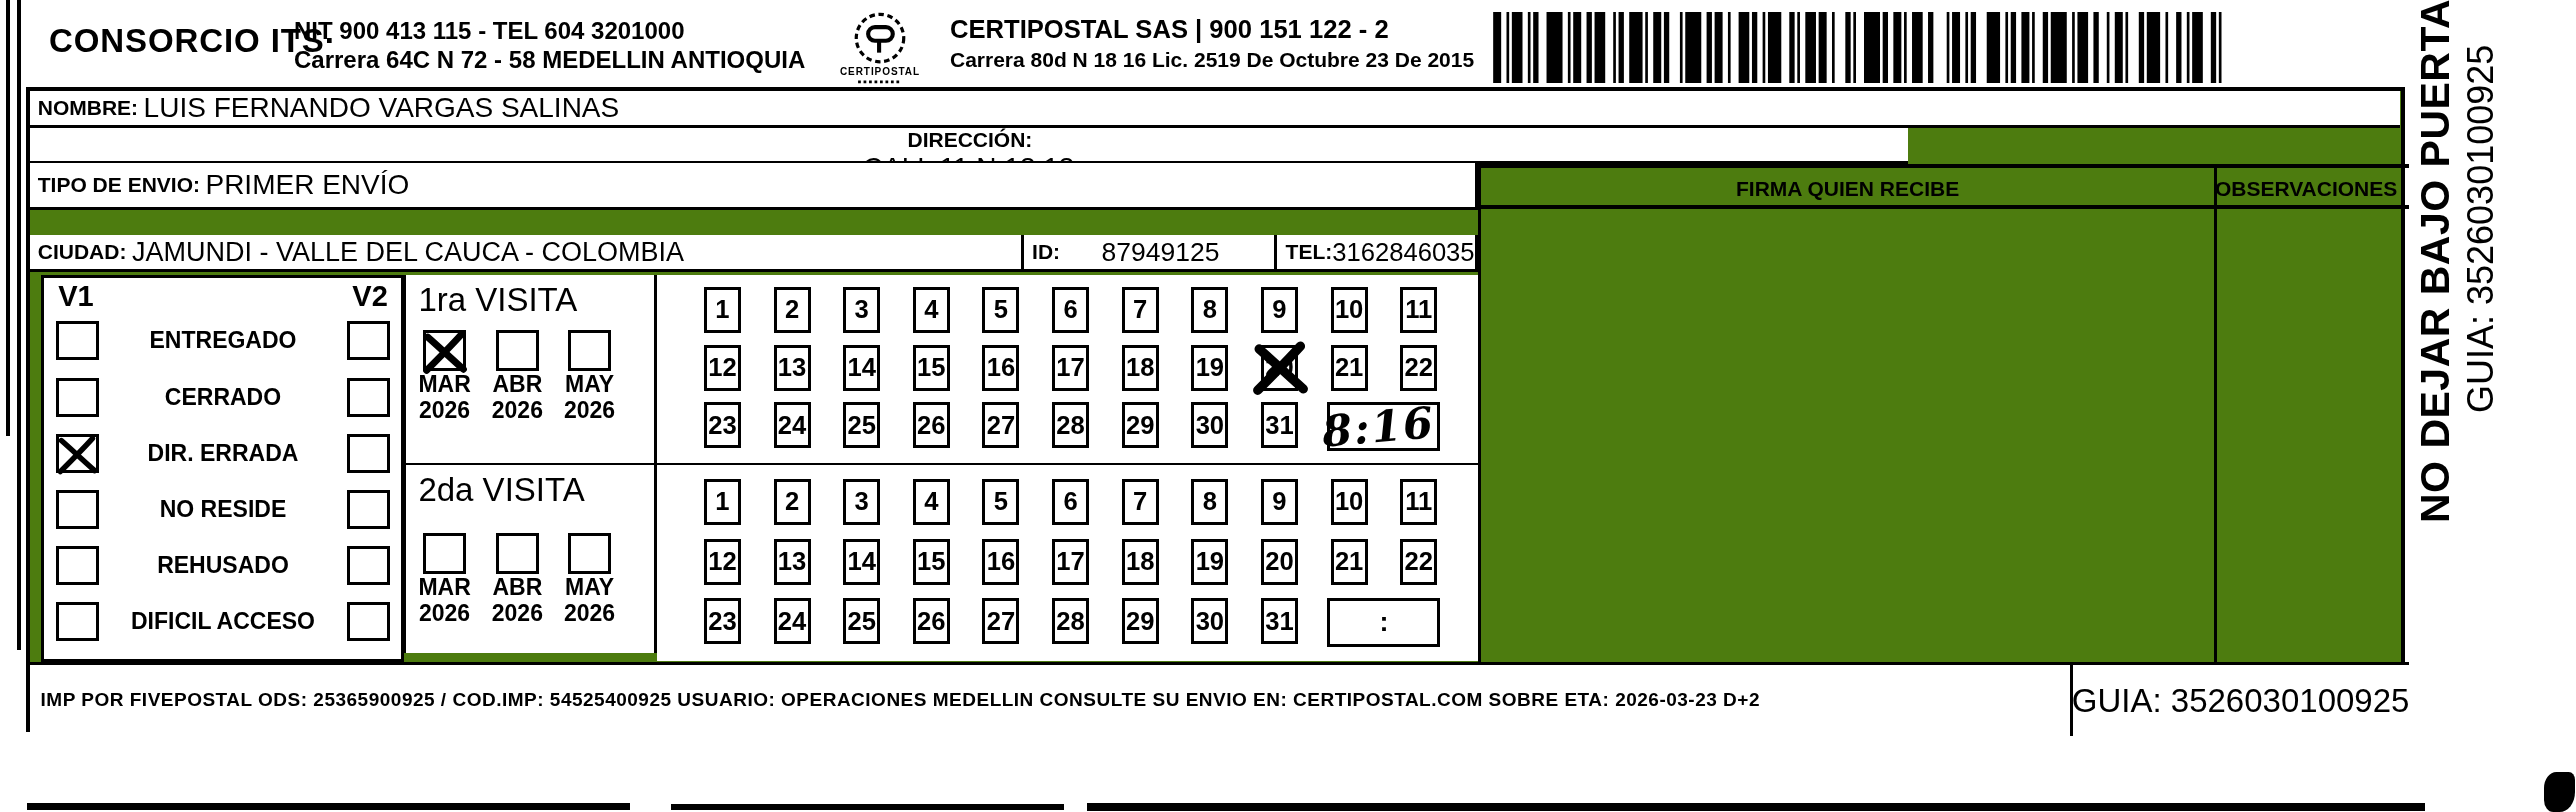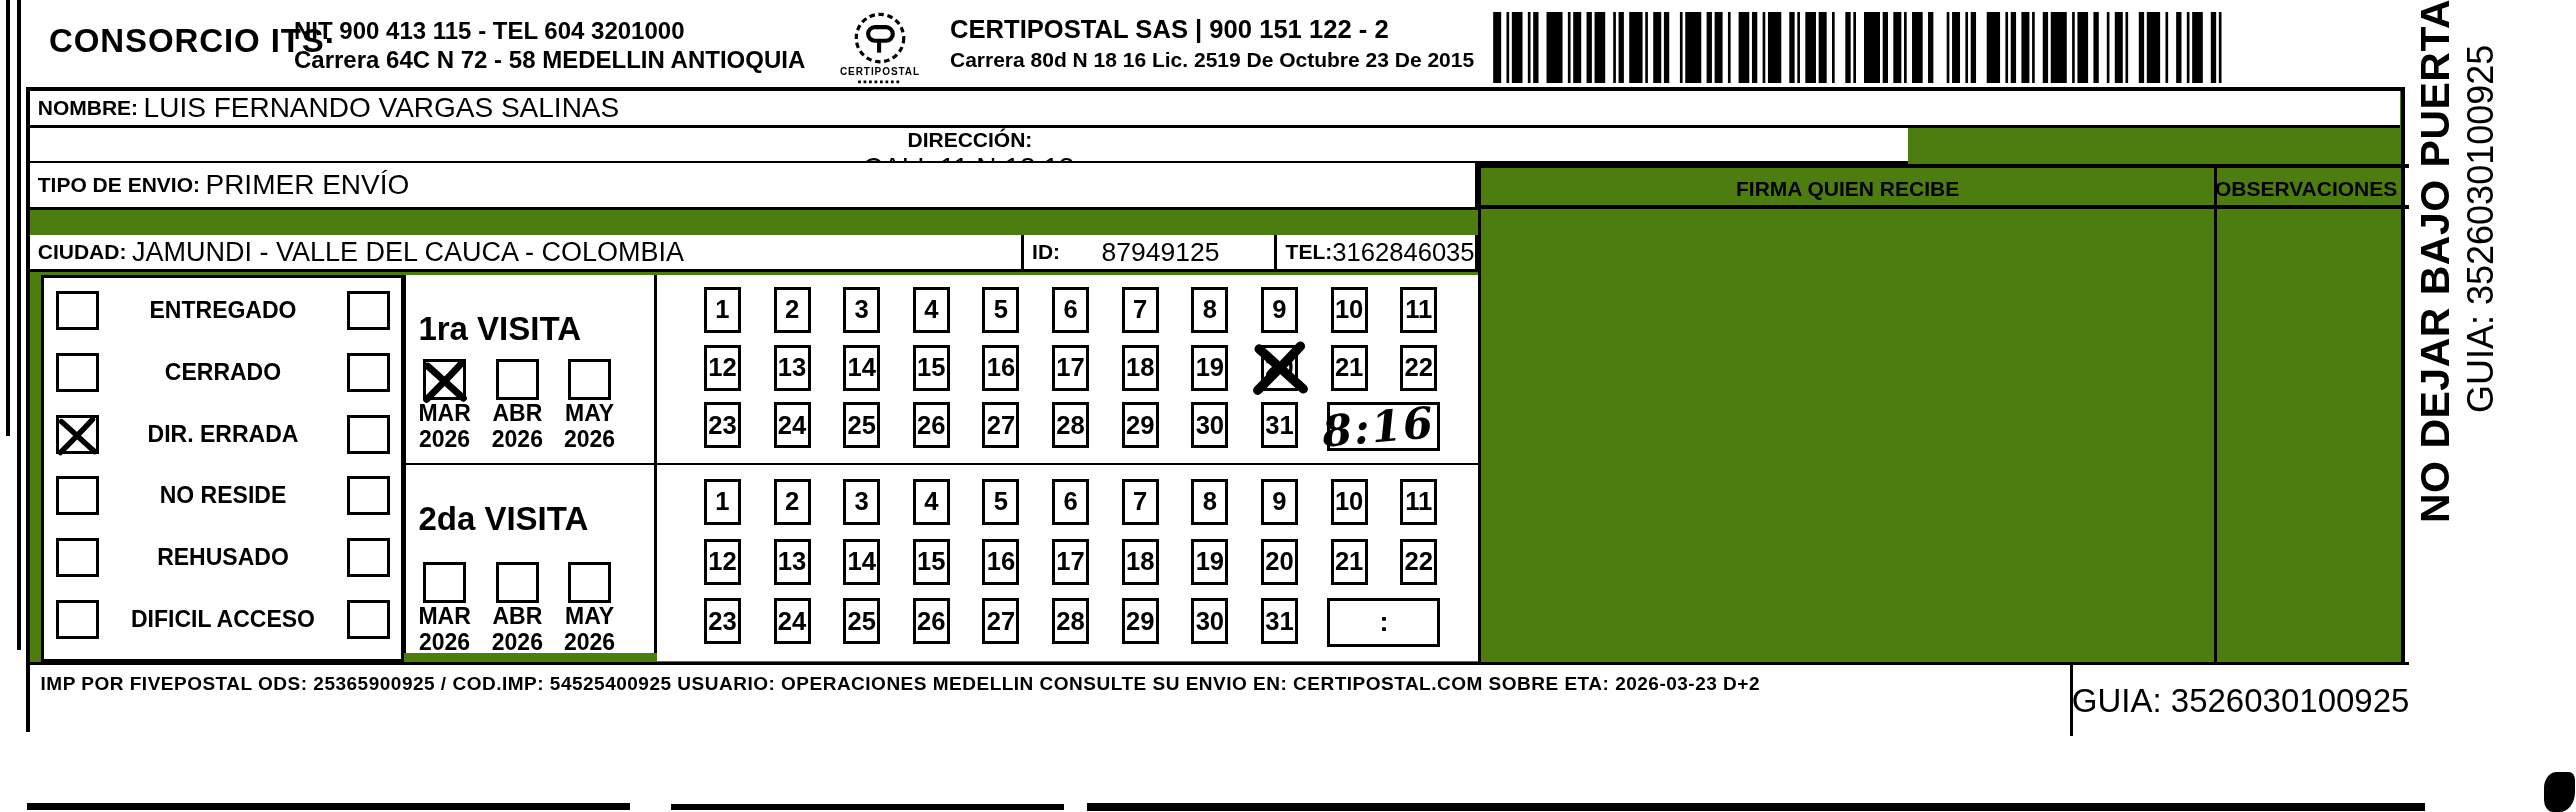--- a/index.html
+++ b/index.html
@@ -33,21 +33,21 @@
   .status-header { display:flex; justify-content:space-between; font-weight:bold; font-size:29px; padding:0 1.8px; }
   .status-row { flex:1; display:flex; align-items:center; justify-content:space-between; }
   .chk { width:43px; height:39px; border:3.7px solid #000; position:relative; flex:0 0 auto; }
   .status-label { font-weight:bold; font-size:23px; text-align:center; flex:1; }
 
   
   .visita { position:absolute; left:373px; width:254px; border-left:3.7px solid #000; border-right:3.7px solid #000;
             display:flex; flex-direction:column; padding:5.5px 0 0 12.8px; background:#fff; }
   .visita.first  { top:184px; height:191px; border-bottom:3.7px solid #000; }
   .visita.second { top:374px; height:188px; }
-  .visita-title { font-weight:bold; font-size:33px;margin-top:29px; }
+  .visita-title { font-weight:normal; font-size:33px; }
   .month-row { display:flex; gap:21px; margin-top:11px; }
   .visita.second .month-row { margin-top:24px; }
   .month-item { display:flex; flex-direction:column; align-items:center; }
   .month-box { width:43px; height:41px; border:3.7px solid #000; position:relative; }
   .month-label, .month-year { font-weight:bold; font-size:23px; line-height:26.5px; }
 
   
   .grid-zone { position:absolute; left:627px; width:821px; display:grid;
                grid-template-columns:repeat(11,1fr); align-content:space-evenly; justify-items:center;
                padding:0 24px 0 31px; background:#fff; }
@@ -60,21 +60,21 @@
   .time-colon { font-weight:bold; font-size:27px; }
   .handwritten-time { font-family:"DejaVu Serif", serif; font-style:italic; font-weight:bold;
                       font-size:43px; letter-spacing:1.8px; transform:rotate(-5deg); margin-left:-11px; white-space:nowrap; }
   .day-x { position:absolute; left:-12px; top:-8.2px; pointer-events:none; }
   .chk-x { position:absolute; left:-3.7px; top:-3.7px; pointer-events:none; }
 
   
   .footer { position:absolute; left:0; top:571px; width:2379px; height:74px; border-top:3.7px solid #000;
             padding:7.3px 9px 0 11px; background:#fff; }
   .footer-l1 { font-size:21px; white-space:nowrap; width:2013px; overflow:hidden; }
-  .footer-l2 { font-size:19px; font-weight:bold; letter-spacing:0.5px; margin-top:1px; white-space:nowrap; width:2013px; overflow:hidden; }
+  .footer-l2 { font-size:19px; font-weight:bold; letter-spacing:0.5px; margin-top:17px; white-space:nowrap; width:2013px; overflow:hidden; }
   .guia-cell { position:absolute; left:2040px; top:571px; width:339px; height:74px; border-top:3.7px solid #000;
                border-left:3.7px solid #000; display:flex; align-items:center; justify-content:center;
                font-size:33px; background:#fff; white-space:nowrap; }
 
   
   .side1 { left:2412px; top:523px; transform:rotate(-90deg); transform-origin:0 0;
            font-weight:bold; font-size:41px; white-space:nowrap; letter-spacing:0.5px; }
   .side2 { left:2460px; top:413px; transform:rotate(-90deg); transform-origin:0 0;
            font-size:36px; white-space:nowrap; }
 
@@ -210,20 +210,24 @@
     <div class="hline" style="left:1448px;top:73px;width:931px;"></div>
     <div class="panel-hdr" style="left:1452px;top:77px;width:732px;">FIRMA QUIEN RECIBE</div>
     <div class="panel-hdr" style="left:2184px;top:77px;width:185px;">OBSERVACIONES</div>
     <div class="hline" style="left:1448px;top:114px;width:931px;"></div>
     <div class="vline" style="left:1448px;top:73px;height:498px;"></div>
     <div class="vline" style="left:2184px;top:73px;height:498px;"></div>
     <div class="abs" style="left:1452px;top:118px;width:729px;height:449px;"></div>
     <div class="abs" style="left:2188px;top:118px;width:182px;height:449px;"></div>
 
     <div class="status-panel" id="status-panel">
+      <div class="status-header">
+        <span>V1</span>
+        <span>V2</span>
+      </div>
     <div class="status-row">
           <div class="chk"></div>
           <div class="status-label">ENTREGADO</div>
           <div class="chk"></div>
         </div>
         <div class="status-row">
           <div class="chk"></div>
           <div class="status-label">CERRADO</div>
           <div class="chk"></div>
         </div>

